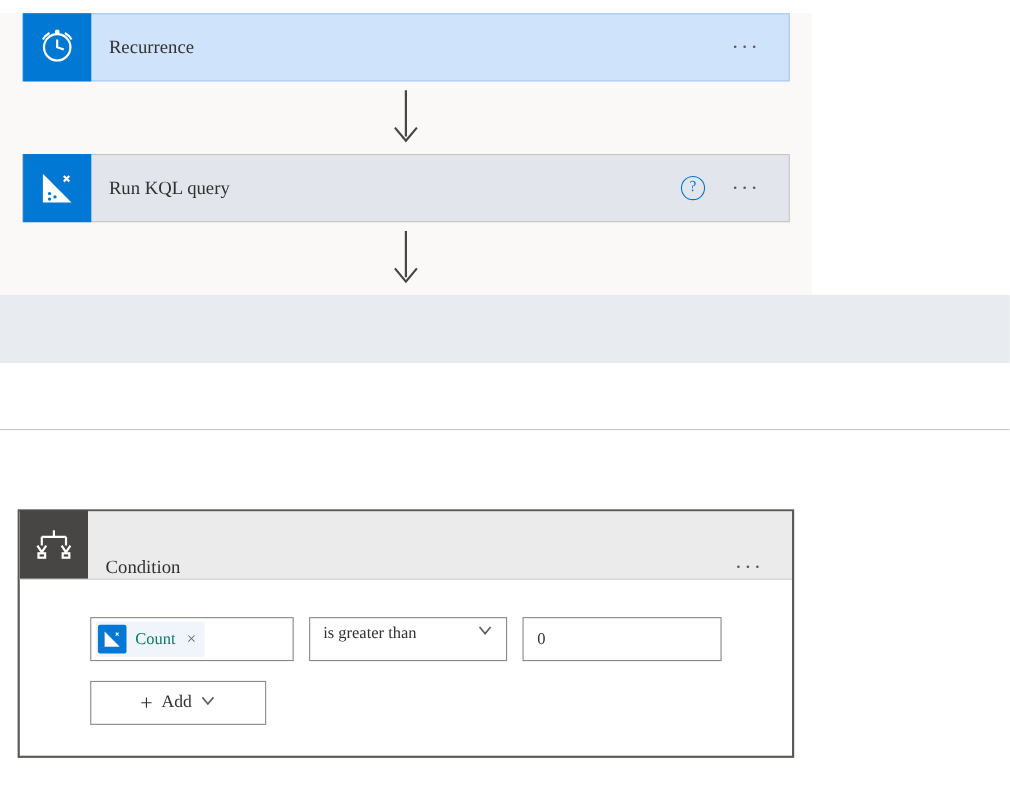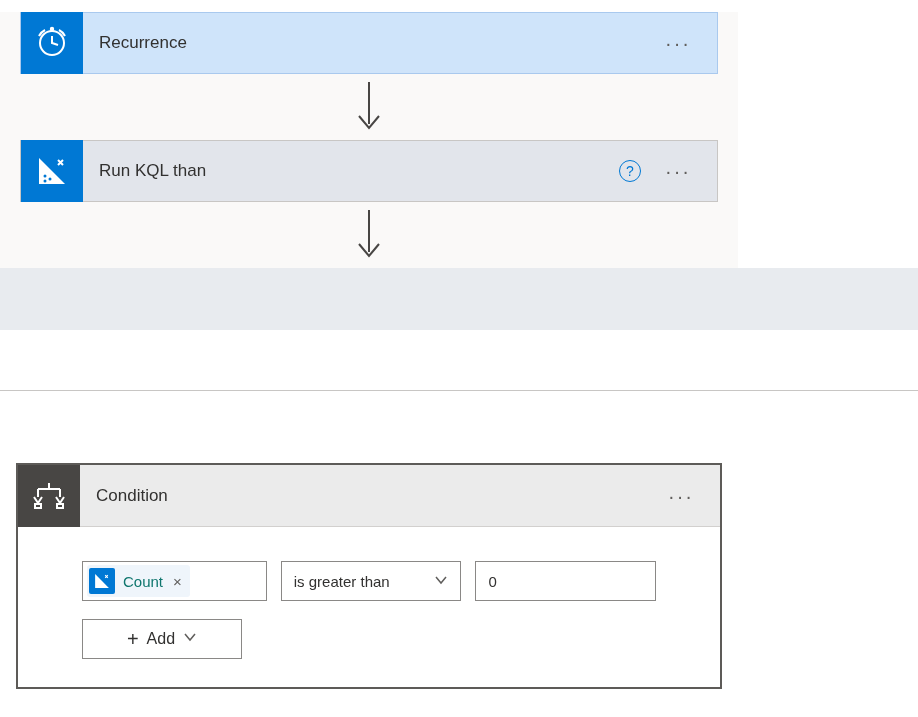--- a/index.html
+++ b/index.html
@@ -8,20 +8,21 @@
     font-family: "Segoe UI", -apple-system, Helvetica, Arial, sans-serif;
     font-size: 15px;
     color: #323130;
     background: #ffffff;
   }
 
   .stage {
     width: 738px;
     background: #ffffff;
     padding-top: 12px;
+    font-family: Liberation Serif, serif;
   }
 
   .flow-top {
     background: #faf9f8;
     padding: 0 20px;
   }
 
   .card {
     display: flex;
     align-items: center;
@@ -101,21 +102,21 @@
   .gap2 { height: 72px; }
 
   .condition-outer {
     margin: 0 16px 18px 16px;
     border: 2px solid #5d5b58;
     background: #ffffff;
   }
 
   .condition-head-row {
     display: flex;
-    align-items: center;
+    align-items: flex-end;
     height: 62px;
     background: #ebebeb;
     border-bottom: 1px solid #d2d0ce;
   }
 
   .condition-body {
     padding: 34px 64px 28px 64px;
   }
 
   .cond-row {
@@ -150,21 +151,21 @@
     border-radius: 2px;
   }
   .chip-text { font-size: 15px; color:#0f766e; }
   .chip-x { font-size: 15px; color:#605e5c; cursor:pointer; margin-left:2px;}
 
   .select-field {
     width: 210px;
     height: 40px;
     border: 1px solid #8a8886;
     display: flex;
-    align-items: center;
+    align-items: flex-end;
     justify-content: space-between;
     padding: 15px 12px;
     background: #ffffff;
     cursor: pointer;
   }
   .select-field .chev { color:#605e5c; }
 
   .value-field {
     width: 210px;
     height: 40px;
@@ -225,21 +226,21 @@
     <div class="card kql">
       <span class="icon-box blue">
         <svg width="34" height="34" viewBox="0 0 34 34">
           <polygon points="4,30 4,4 30,30" fill="#ffffff"></polygon>
           <circle cx="10" cy="22" r="1.5" fill="#0078d4"></circle>
           <circle cx="15" cy="25" r="1.5" fill="#0078d4"></circle>
           <circle cx="10" cy="27" r="1.5" fill="#0078d4"></circle>
           <path d="M23 6 L28 11 M28 6 L23 11" stroke="#ffffff" stroke-width="2"></path>
         </svg>
       </span>
-      <span class="card-title">Run KQL than</span>
+      <span class="card-title">Run KQL query</span>
       <span class="card-actions">
         <span class="help-circle">?</span>
         <span class="dots">···</span>
       </span>
     </div>
 
     <div class="arrow">
       <svg width="36" height="54" viewBox="0 0 36 54">
         <path d="M18 2 V 44" stroke="#484644" stroke-width="2" fill="none"></path>
         <path d="M8 36 L18 48 L28 36" stroke="#484644" stroke-width="2" fill="none"></path>

